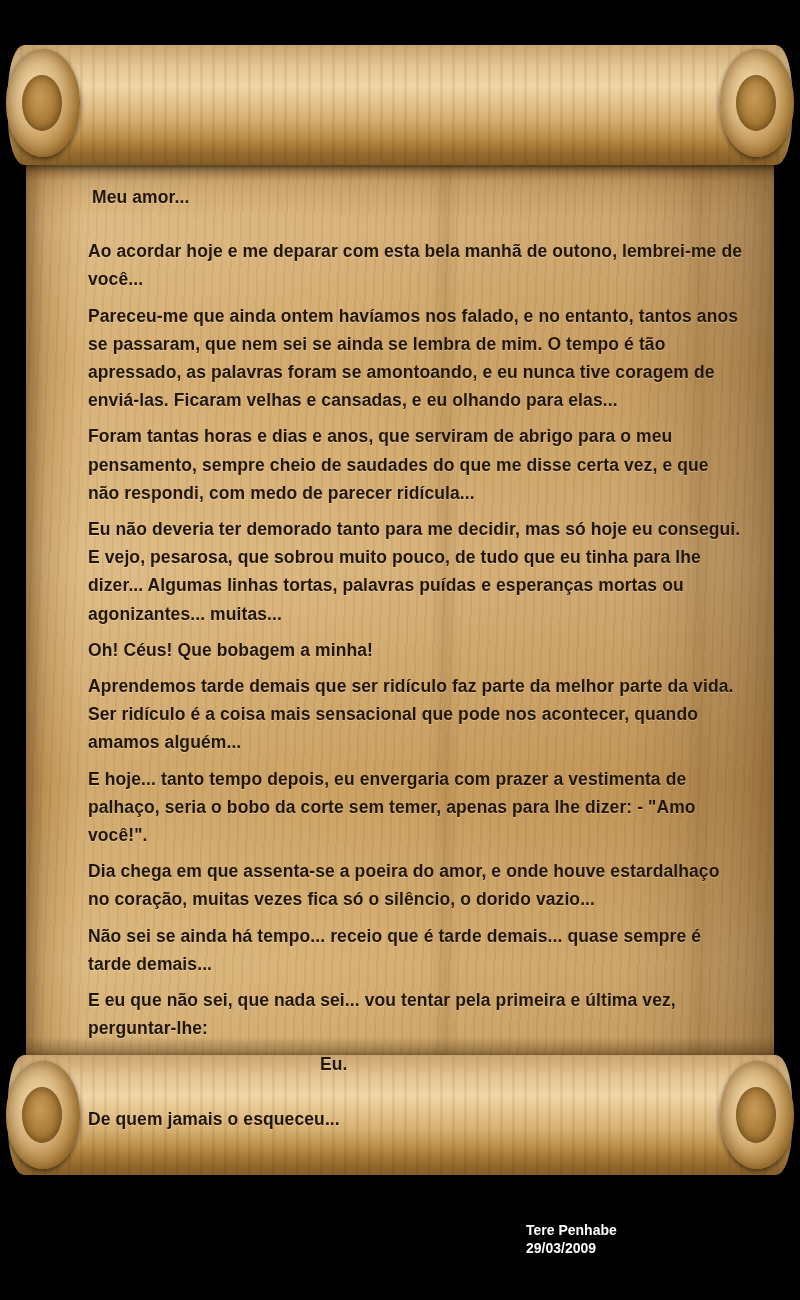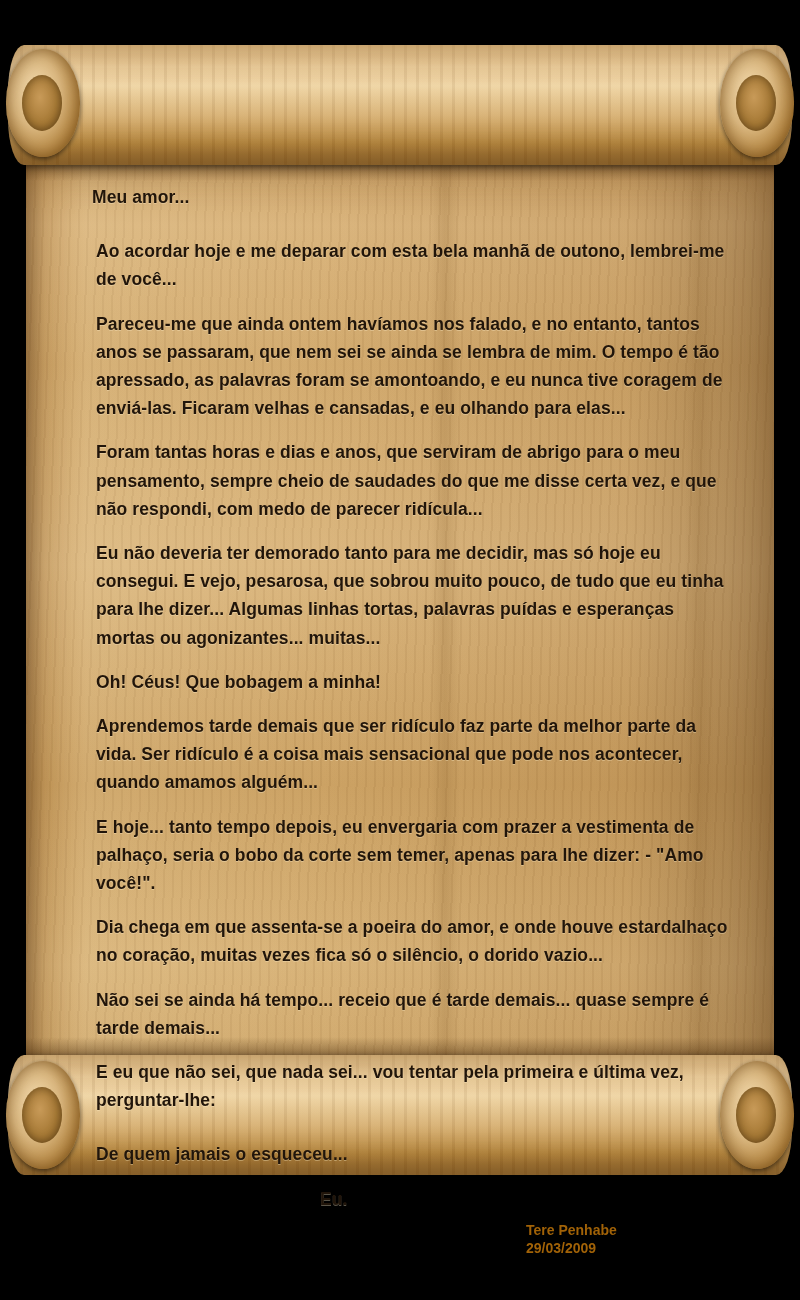--- a/index.html
+++ b/index.html
@@ -140,35 +140,35 @@
     font-size: 17.5px;
     font-weight: 700;
     line-height: 28.2px;
     letter-spacing: 0.1px;
     text-shadow: 0 1px 0 rgba(255,240,205,0.35);
   }
   .salutation {
     margin-left: 12px;
     margin-bottom: 26px;
   }
-  .para { margin: 16px; }
+  .para { margin: 8px; }
   .closing { margin-top: 26px; }
   .signoff {
     margin-left: 240px;
   }
 
   .credit {
     position: absolute;
     left: 518px;
     top: 1196px;
     font-family: "Liberation Sans", sans-serif;
     font-size: 14px;
     font-weight: 700;
     line-height: 18px;
-    color: #a16207;
+    color: #ffffff;
   }
 </style>
 </head>
 <body>
 
 <div class="scroll-wrap">
 
   <div class="parchment-body"></div>
 
   <div class="roll-shadow top"></div>
@@ -197,22 +197,22 @@
     <p class="para">Pareceu-me que ainda ontem havíamos nos falado, e no entanto, tantos anos se passaram, que nem sei se ainda se lembra de mim. O tempo é tão apressado, as palavras foram se amontoando, e eu nunca tive coragem de enviá-las. Ficaram velhas e cansadas, e eu olhando para elas...</p>
     <p class="para">Foram tantas horas e dias e anos, que serviram de abrigo para o meu pensamento, sempre cheio de saudades do que me disse certa vez, e que não respondi, com medo de parecer ridícula...</p>
     <p class="para">Eu não deveria ter demorado tanto para me decidir, mas só hoje eu consegui. E vejo, pesarosa, que sobrou muito pouco, de tudo que eu tinha para lhe dizer... Algumas linhas tortas, palavras puídas e esperanças mortas ou agonizantes... muitas...</p>
     <p class="para">Oh! Céus! Que bobagem a minha!</p>
     <p class="para">Aprendemos tarde demais que ser ridículo faz parte da melhor parte da vida. Ser ridículo é a coisa mais sensacional que pode nos acontecer, quando amamos alguém...</p>
     <p class="para">E hoje... tanto tempo depois, eu envergaria com prazer a vestimenta de palhaço, seria o bobo da corte sem temer, apenas para lhe dizer: - "Amo você!".</p>
     <p class="para">Dia chega em que assenta-se a poeira do amor, e onde houve estardalhaço no coração, muitas vezes fica só o silêncio, o dorido vazio...</p>
     <p class="para">Não sei se ainda há tempo... receio que é tarde demais... quase sempre é tarde demais...</p>
     <p class="para">E eu que não sei, que nada sei... vou tentar pela primeira e última vez, perguntar-lhe:</p>
 
+    <p class="para signoff">Eu.</p>
     <p class="para closing">De quem jamais o esqueceu...</p>
-    <p class="para signoff">Eu.</p>
   </div>
 
   <div class="credit">
     <div>Tere Penhabe</div>
     <div>29/03/2009</div>
   </div>
 
 </div>
 
 </body></html>

